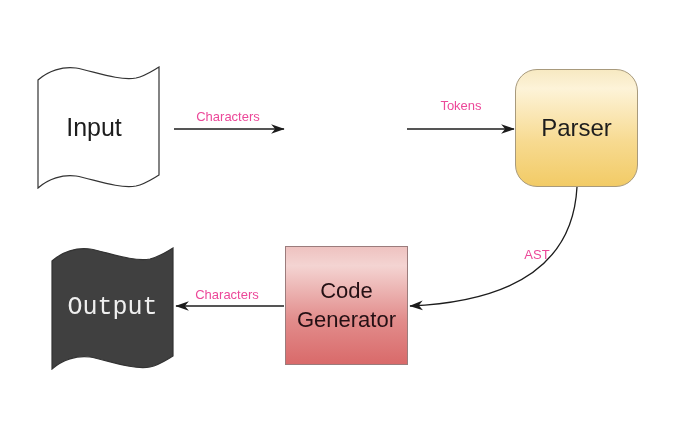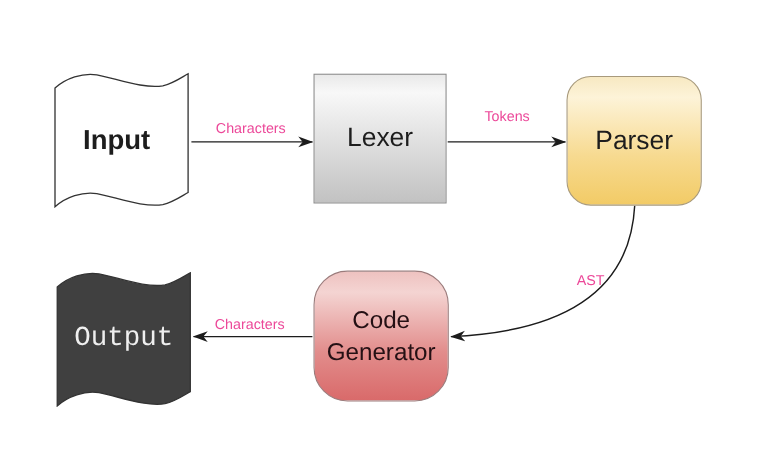--- a/index.html
+++ b/index.html
@@ -24,24 +24,23 @@
   .parser-box{
     left:515px;top:69px;width:123px;height:118px;
     background:linear-gradient(180deg,#f7e9c2 0%,#fdf3d8 16%,#f7da90 62%,#f2cb66 100%);
     border-color:#a89a7c;
     border-radius:22px;
   }
   .codegen-box{
     left:285px;top:246px;width:123px;height:119px;
     background:linear-gradient(180deg,#eec2c0 0%,#f4d4d2 16%,#e28d8c 62%,#d96a6a 100%);
     border-color:#9b7c7c;
-    border-radius:31px;
   }
   .codegen-box .node-label{font-size:22px;color:#241014;}
-  .input-node{left:49px;top:66px;width:114px;height:123px;font-weight:bold;}
+  .input-node{left:37px;top:66px;width:114px;height:123px;}
   .output-node{left:51px;top:247px;width:123px;height:123px;font-family:Liberation Mono, monospace;}
   .output-node .node-label{color:#efefef;}
   .edge-label{
     position:absolute;font-size:13px;color:#ec4899;
     text-align:center;white-space:nowrap;
   }
   .lbl-chars-1{left:168px;top:109px;width:120px;}
   .lbl-tokens{left:401px;top:98px;width:120px;}
   .lbl-ast{left:507px;top:247px;width:60px;}
   .lbl-chars-2{left:167px;top:287px;width:120px;}
@@ -66,23 +65,20 @@
   <div class="node doc-node input-node">
     <svg class="doc-svg" width="123" height="123" viewBox="0 0 123 123">
       <path d="M 1,14 C 11,5 26,0 39,2 C 56,5 81,15 99,12 C 108,10 115,5 122,1
                L 122,109 C 115,113 108,118 99,120 C 81,123 56,113 39,110 C 26,108 11,113 1,122 Z" fill="#ffffff" stroke="#333333" stroke-width="1.2"></path>
     </svg>
     <div class="doc-label">
       <span class="node-label">Input</span>
     </div>
   </div>
 
-  <div class="node box lexer-box">
-    <span class="node-label">Lexer</span>
-  </div>
 
   <div class="node box parser-box">
     <span class="node-label">Parser</span>
   </div>
 
   <div class="node box codegen-box">
     <span class="node-label" style="width:100px;">Code Generator</span>
   </div>
 
   <div class="node doc-node output-node">

